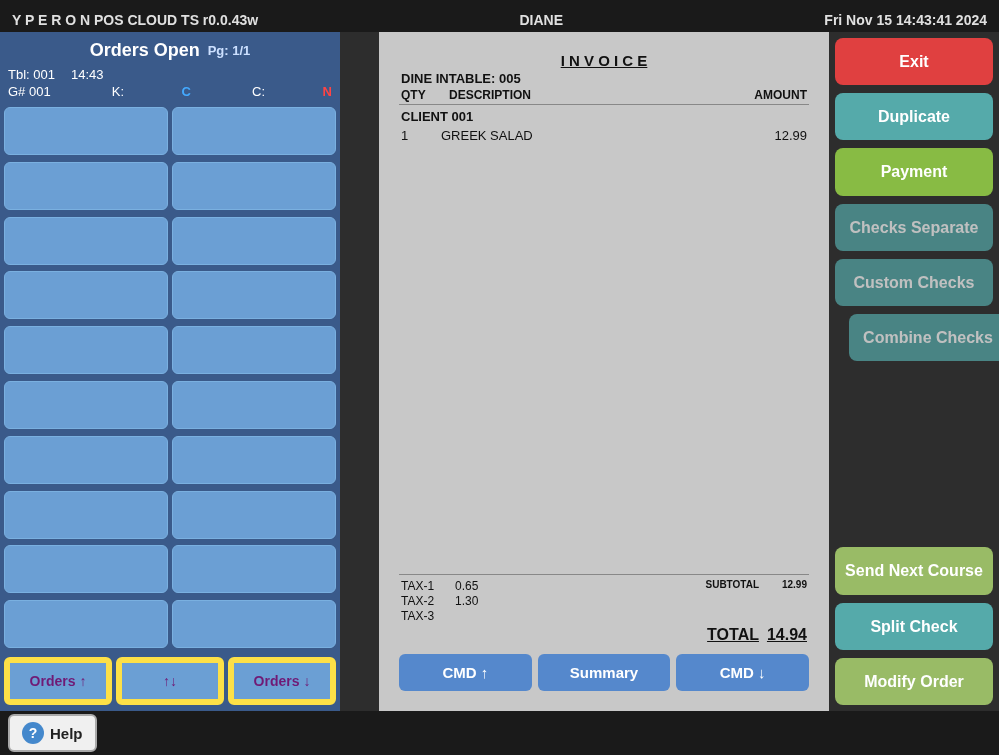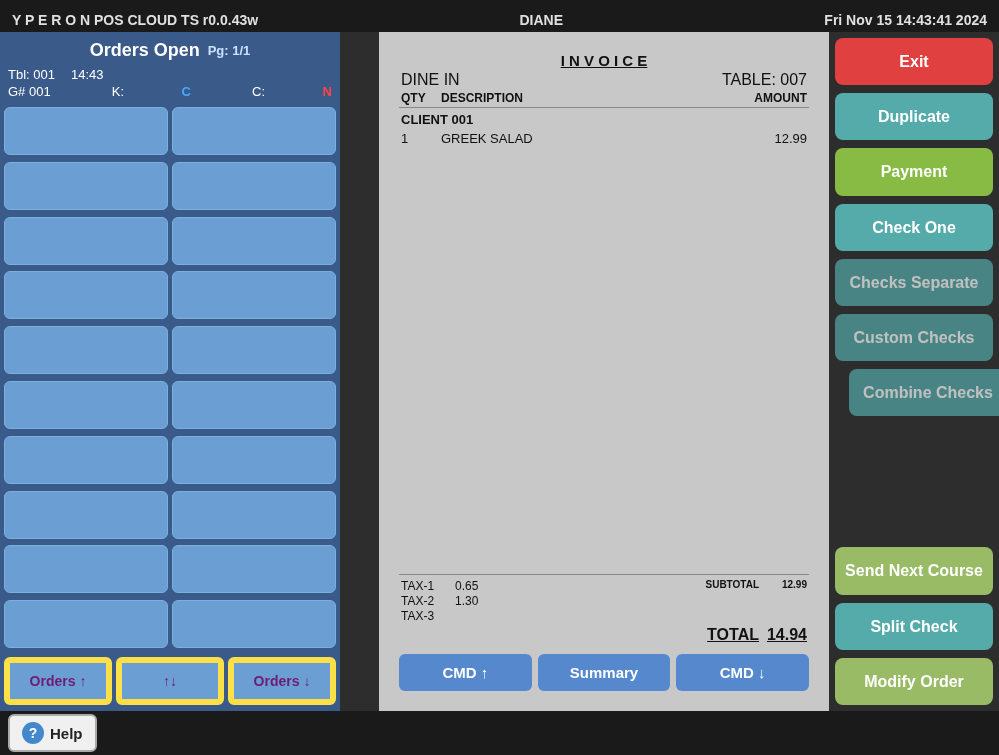--- a/index.html
+++ b/index.html
@@ -127,36 +127,35 @@
       text-align: center;
       font-size: 15px;
       font-weight: bold;
       color: #111;
       text-decoration: underline;
       margin-bottom: 2px;
     }
 
     #invoice-meta {
       display: flex;
-      justify-content: space-between;
-      font-size: 16px;
-      font-weight: normal;
+      font-size: 13px;
+      font-weight: bold;
       color: #111;
       padding: 0 2px;
       margin-bottom: 2px;
     }
 
     #invoice-cols {
       display: flex;
       font-size: 12px;
       font-weight: bold;
       color: #111;
       border-bottom: 1px solid #888;
       padding: 0 2px 2px 2px;
-      gap: 8px;
+      gap: 16px;
     }
 
     #invoice-cols .col-qty { width: 32px; }
     #invoice-cols .col-desc { flex: 1; }
     #invoice-cols .col-amount { width: 70px; text-align: right; }
 
     #client-label {
       font-size: 13px;
       font-weight: bold;
       color: #111;
@@ -367,21 +366,21 @@
       <button class="nav-btn">Orders ↑</button>
       <button class="nav-btn">↑↓</button>
       <button class="nav-btn">Orders ↓</button>
     </div>
   </div>
 
   <div id="center-panel">
     <div id="invoice-header">I N V O I C E</div>
     <div id="invoice-meta">
       <span>DINE IN</span>
-      <span>TABLE: 007</span>
+      <span>TABLE: 005</span>
     </div>
     <div id="invoice-cols">
       <span class="col-qty">QTY</span>
       <span class="col-desc">DESCRIPTION</span>
       <span class="col-amount">AMOUNT</span>
     </div>
     <div id="client-label">CLIENT 001</div>
     <div id="invoice-items">
 
     <div class="invoice-item">
@@ -423,21 +422,20 @@
       <button class="action-btn">Summary</button>
       <button class="action-btn">CMD ↓</button>
     </div>
   </div>
 
   <div id="right-panel">
     <div id="right-panel-top">
       <button class="right-btn btn-exit">Exit</button>
       <button class="right-btn btn-teal">Duplicate</button>
       <button class="right-btn btn-payment">Payment</button>
-      <button class="right-btn btn-teal">Check One</button>
       <button class="right-btn btn-teal" style="opacity:0.7;">Checks Separate</button>
       <button class="right-btn btn-teal" style="opacity:0.7;">Custom Checks</button>
       <button class="right-btn btn-teal" style="opacity:0.7;margin-left:14px;">Combine Checks</button>
     </div>
     <div id="right-panel-bottom">
       <button class="right-btn btn-green">Send Next Course</button>
       <button class="right-btn btn-teal">Split Check</button>
       <button class="right-btn btn-green">Modify Order</button>
     </div>
   </div>

